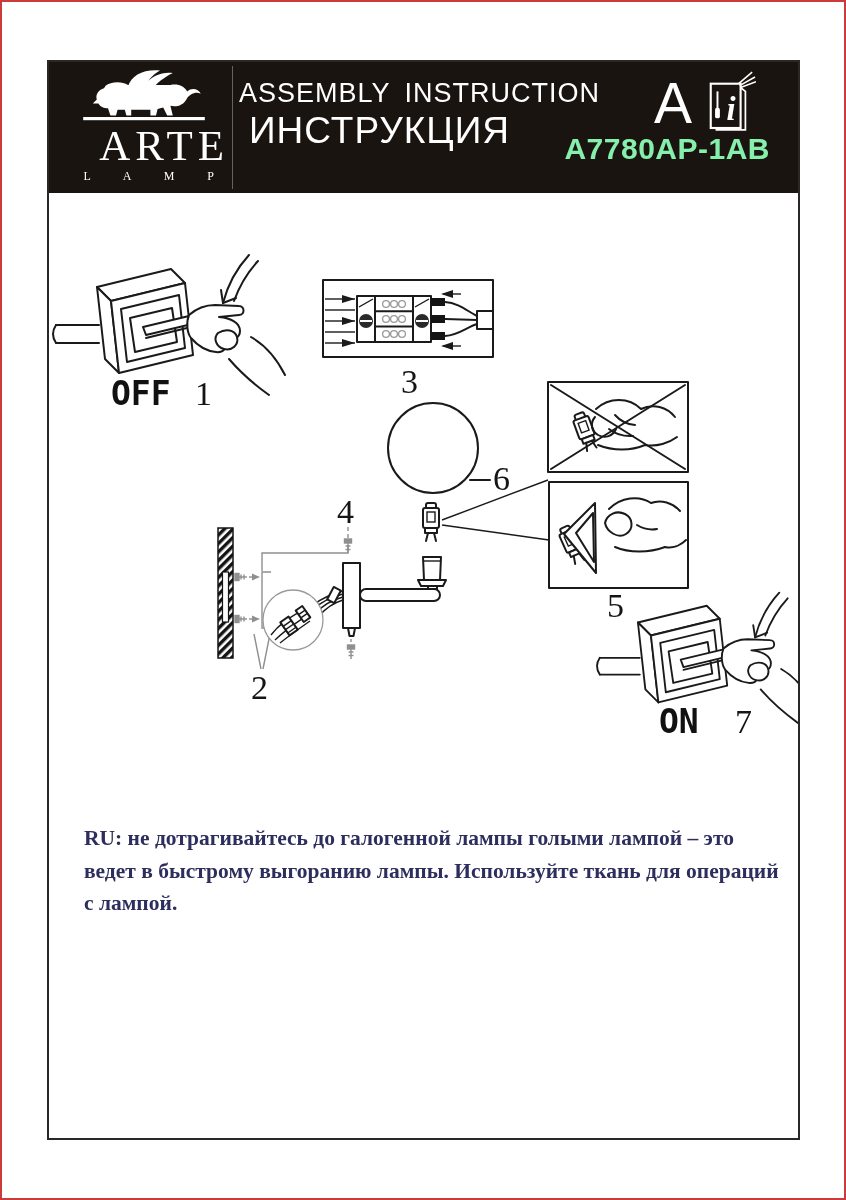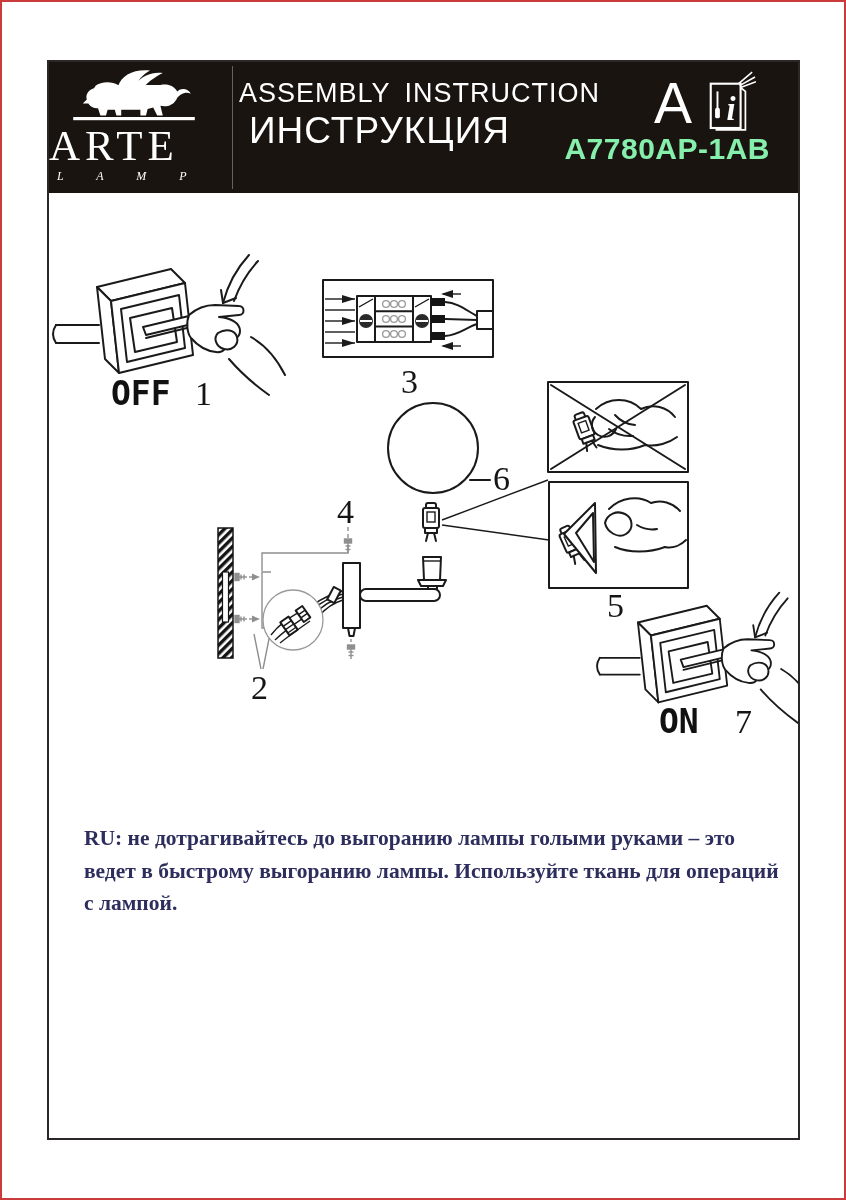--- a/index.html
+++ b/index.html
@@ -9,29 +9,29 @@
     font-family:"Liberation Sans",sans-serif;
   }
   .frame{
     position:absolute;left:45px;top:58px;width:753px;height:1080px;
     box-sizing:border-box;border:2px solid #2b2726;background:#fff;
   }
   .hdr{
     position:absolute;left:0;top:0;width:749px;height:131px;
     background:#1a1411;color:#fff;overflow:hidden;
   }
-  .logo{position:absolute;left:0;top:4px;width:170px;height:123px;text-align:left;}
+  .logo{position:absolute;left:10px;top:4px;width:170px;height:123px;text-align:right;}
   .logo .lion{display:block;margin:2px auto 0 auto;}
   .logo .brand{
     font-family:"Liberation Serif",serif;font-size:43px;line-height:40px;
     letter-spacing:5px;color:#fff;margin-top:0px;
   }
   .logo .sub{
     font-family:"Liberation Serif",serif;font-size:12px;letter-spacing:15px;
-    margin-top:3px;margin-left:8px;color:#fff;font-style:italic;
+    margin-top:3px;margin-left:8px;color:#fff;
   }
   .hdr-sep{position:absolute;left:183px;top:4px;width:1px;height:123px;background:#6a6259;}
   .title-en{
     position:absolute;left:190px;top:16px;font-size:27px;letter-spacing:1px;
     color:#fff;word-spacing:6px;
   }
   .title-ru{position:absolute;left:200px;top:48px;font-size:37px;letter-spacing:1px;color:#fff;}
   .model{position:absolute;right:28px;top:70px;font-size:30px;font-weight:700;letter-spacing:.5px;color:#86efac;margin-left:6px;}
   .section-letter{
     position:absolute;right:106px;top:8px;font-size:57px;color:#fff;
@@ -320,17 +320,17 @@
       </g>
 
       <g>
         <use href="#switch-graphic" transform="translate(548,396) scale(0.93)"></use>
         <text class="switchlabel" x="610" y="540">ON</text>
         <text class="num" x="686" y="540">7</text>
       </g>
     </svg>
 
     <div class="notes" style="color: rgb(46, 46, 94);">
-      <p>RU: не дотрагивайтесь до выгоранию лампы голыми руками – это ведет в быстрому выгоранию лампы. Используйте ткань для операций с лампой.</p>
+      <p>RU: не дотрагивайтесь до галогенной лампы голыми лампой – это ведет в быстрому выгоранию лампы. Используйте ткань для операций с лампой.</p>
     </div>
 
   </div>
 </div>
 
 </body></html>

